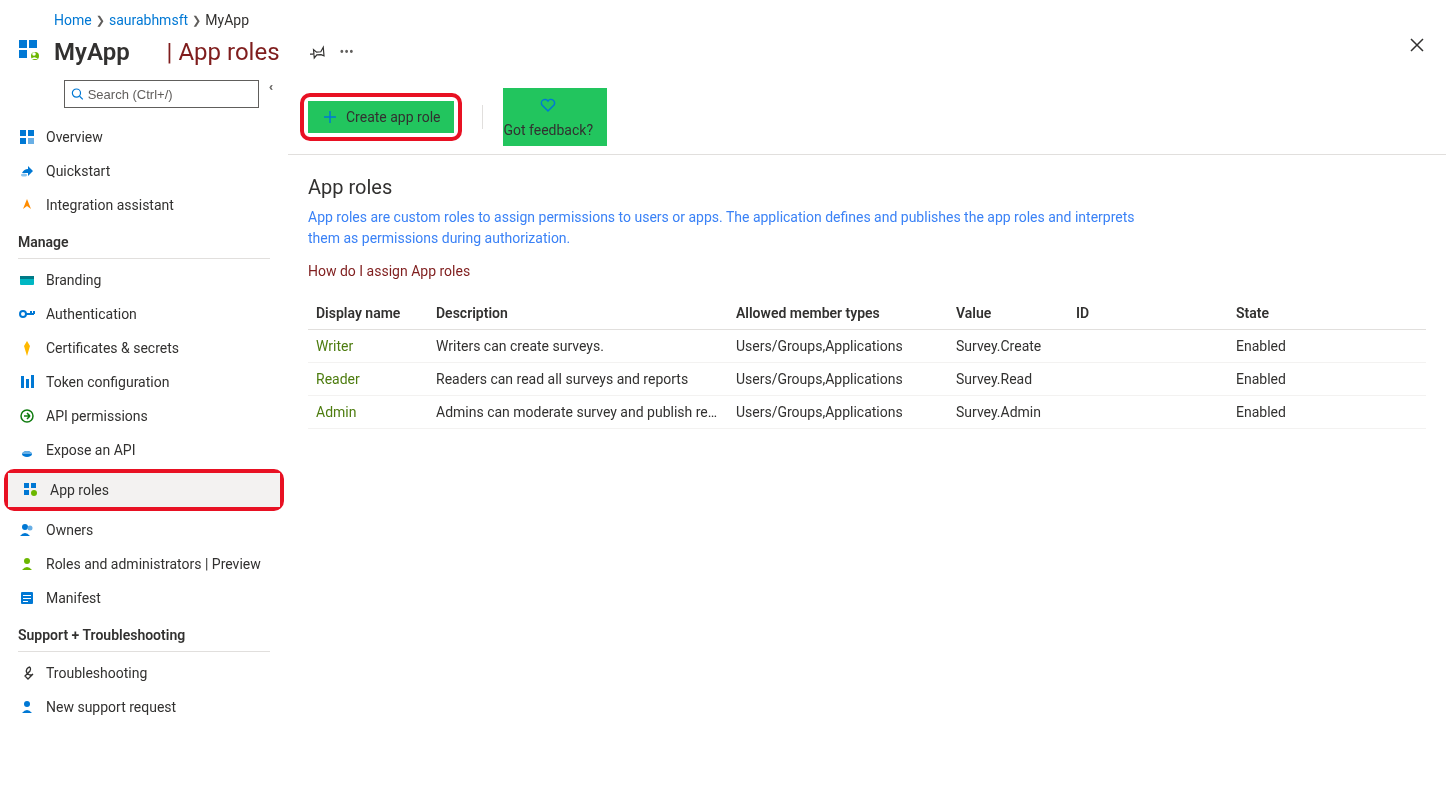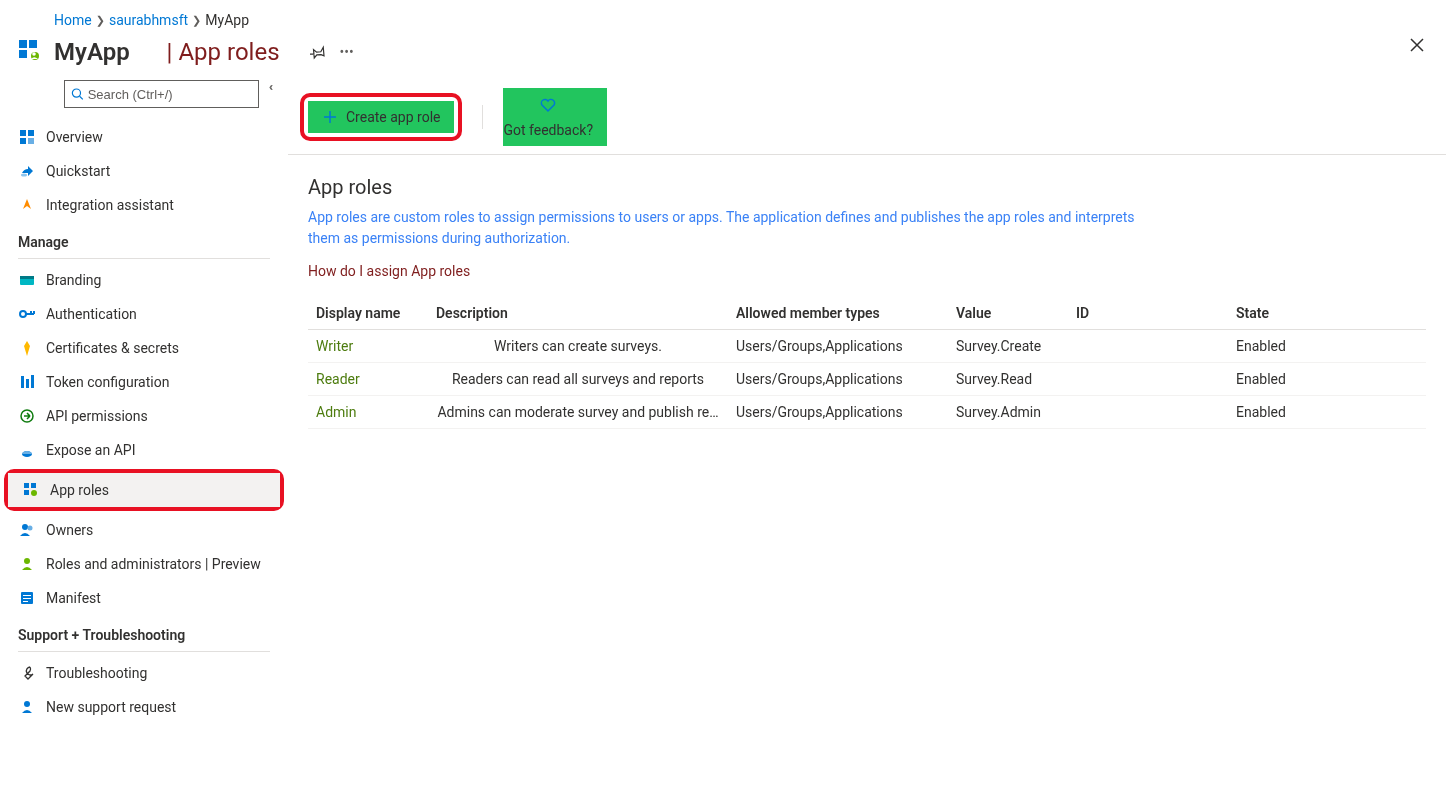--- a/index.html
+++ b/index.html
@@ -134,21 +134,21 @@
     color:#323130;
     margin-left:48px;
   }
   tbody td {
     padding: 8px;
     border-bottom:1px solid #f3f2f1;
     vertical-align:middle;
     color:#323130;
   }
   tbody td.name a { color:#4d7c0f; }
-  tbody td.desc { max-width:280px; overflow:hidden; text-overflow:ellipsis; white-space:nowrap;text-align:center; }
+  tbody td.desc { max-width:280px; overflow:hidden; text-overflow:ellipsis; white-space:nowrap; }
 
   
   svg { display:block; }
 </style>
 </head>
 <body>
 
 <div class="breadcrumb">
   <span class="crumb">Home</span>
   <span class="sep">❯</span>

